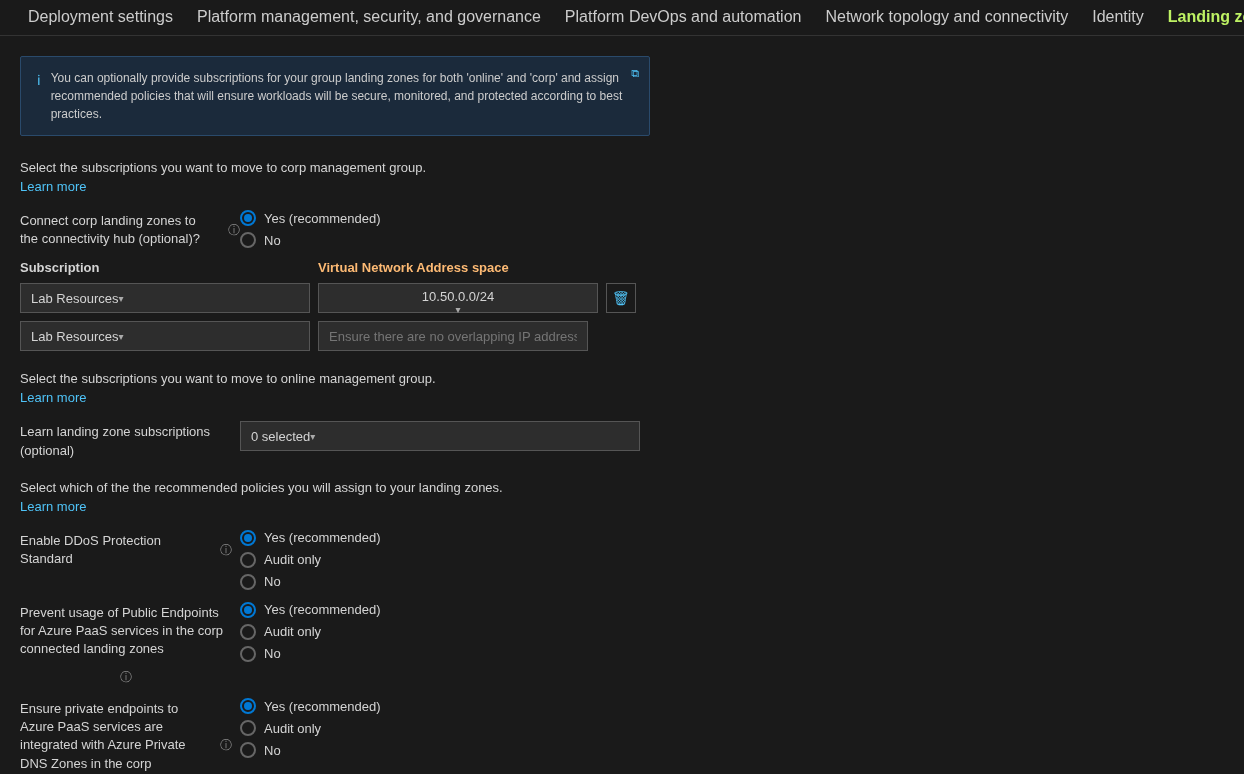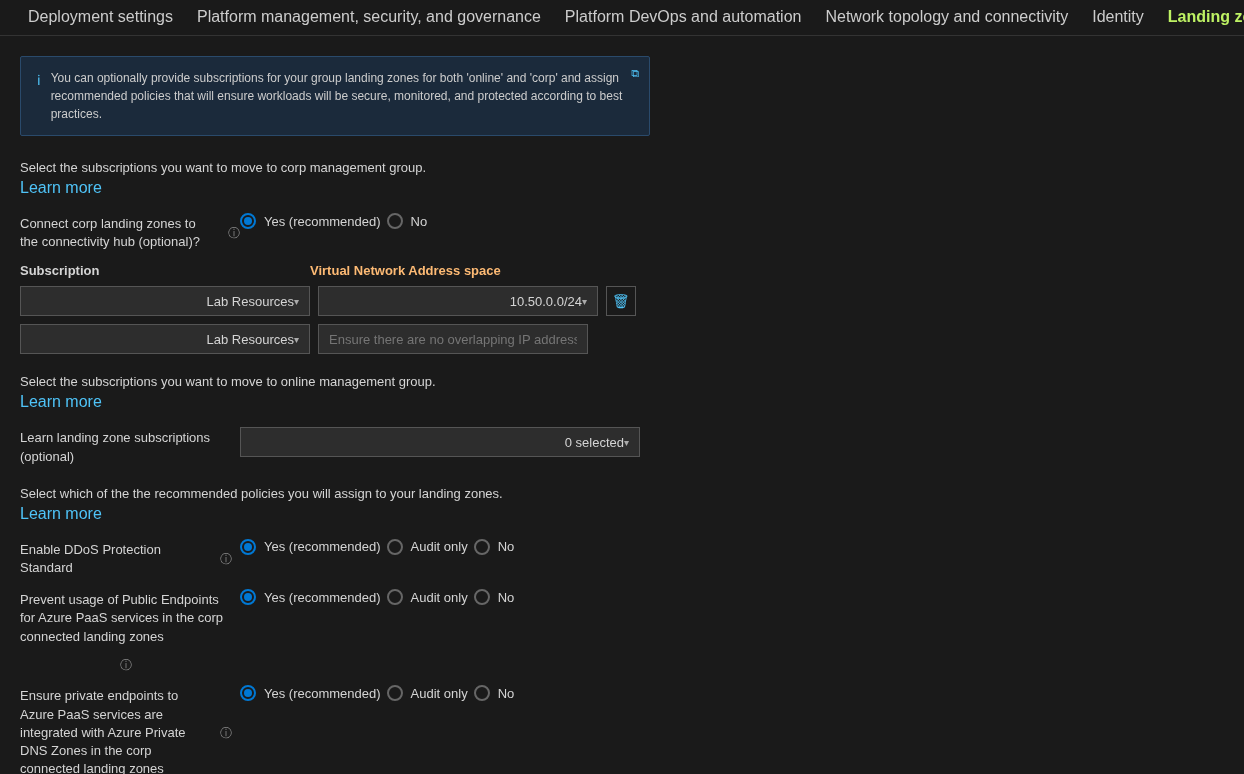--- a/index.html
+++ b/index.html
@@ -82,21 +82,21 @@
     }
 
     
     .section-title {
       color: #d4d4d4;
       font-size: 13px;
       margin-bottom: 4px;
     }
     .learn-more-link {
       color: #4fc3f7;
-      font-size: 16px;
+      font-size: 13px;
       cursor: pointer;
       text-decoration: none;
       display: inline-block;
       margin-bottom: 16px;
     }
 
     
     .form-row {
       display: flex;
       align-items: flex-start;
@@ -110,21 +110,21 @@
       display: flex;
       align-items: center;
       gap: 11px;
       padding-top: 2px;
       line-height: 1.4;
     }
 
     
     .radio-group {
       display: flex;
-      flex-direction: row;
+      flex-direction: column;
       gap: 6px;
     }
     .radio-option {
       display: flex;
       align-items: center;
       gap: 8px;
       cursor: pointer;
     }
     .radio-input {
       width: 16px;
@@ -152,20 +152,21 @@
       font-size: 13px;
     }
 
     
     .subscription-table {
       margin-top: 8px;
       margin-bottom: 16px;
     }
     .table-headers {
       display: flex;
+      gap: 8px;
       margin-bottom: 8px;
     }
     .th-subscription {
       width: 290px;
       color: #d4d4d4;
       font-size: 13px;
       font-weight: 600;
     }
     .th-vnet {
       width: 290px;
@@ -182,29 +183,30 @@
 
     
     .dropdown {
       background-color: #2d2d2d;
       border: 1px solid #555;
       color: #d4d4d4;
       font-size: 13px;
       padding: 5px 10px;
       display: flex;
       align-items: center;
-      justify-content: flex-end;
+      justify-content: flex-start;
       cursor: pointer;
       height: 30px;
     }
     .dropdown-subscription {
       width: 290px;
     }
     .dropdown-vnet {
       width: 280px;
+      flex-direction: column;
     }
     .dropdown-online {
       width: 400px;
     }
     .dropdown-chevron {
       color: #aaa;
       font-size: 10px;
     }
     .input-field {
       background-color: #2d2d2d;

